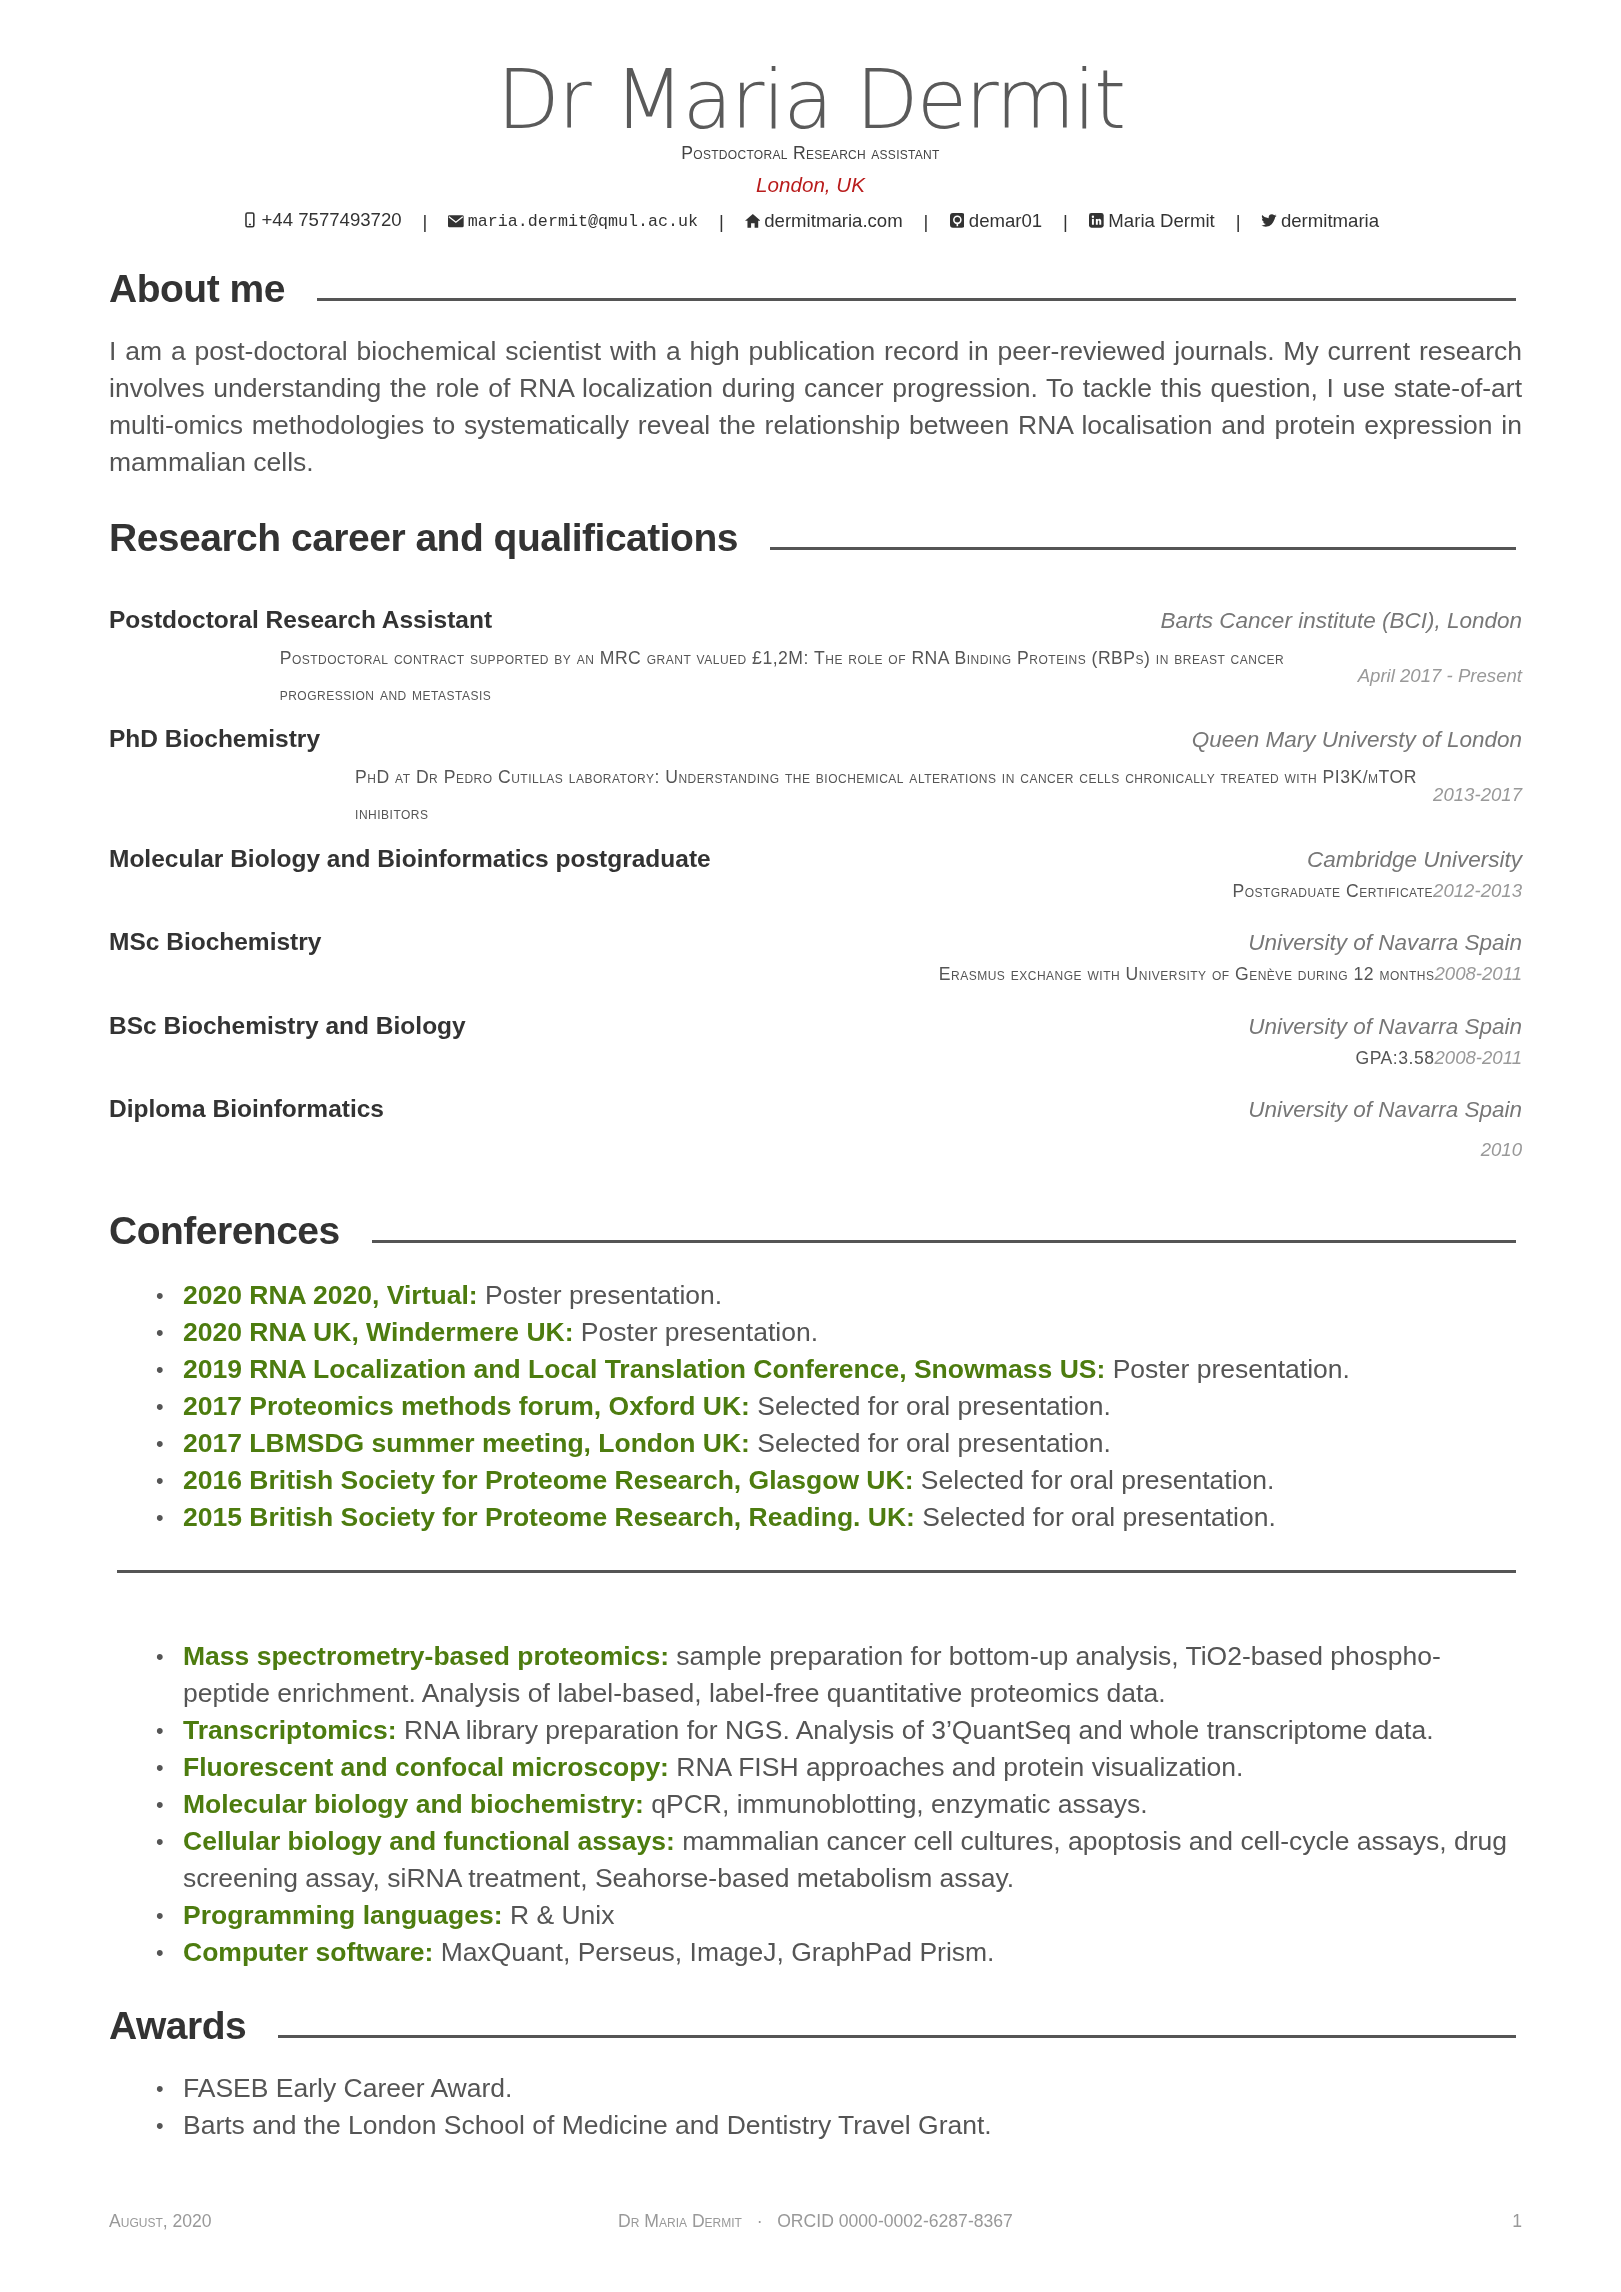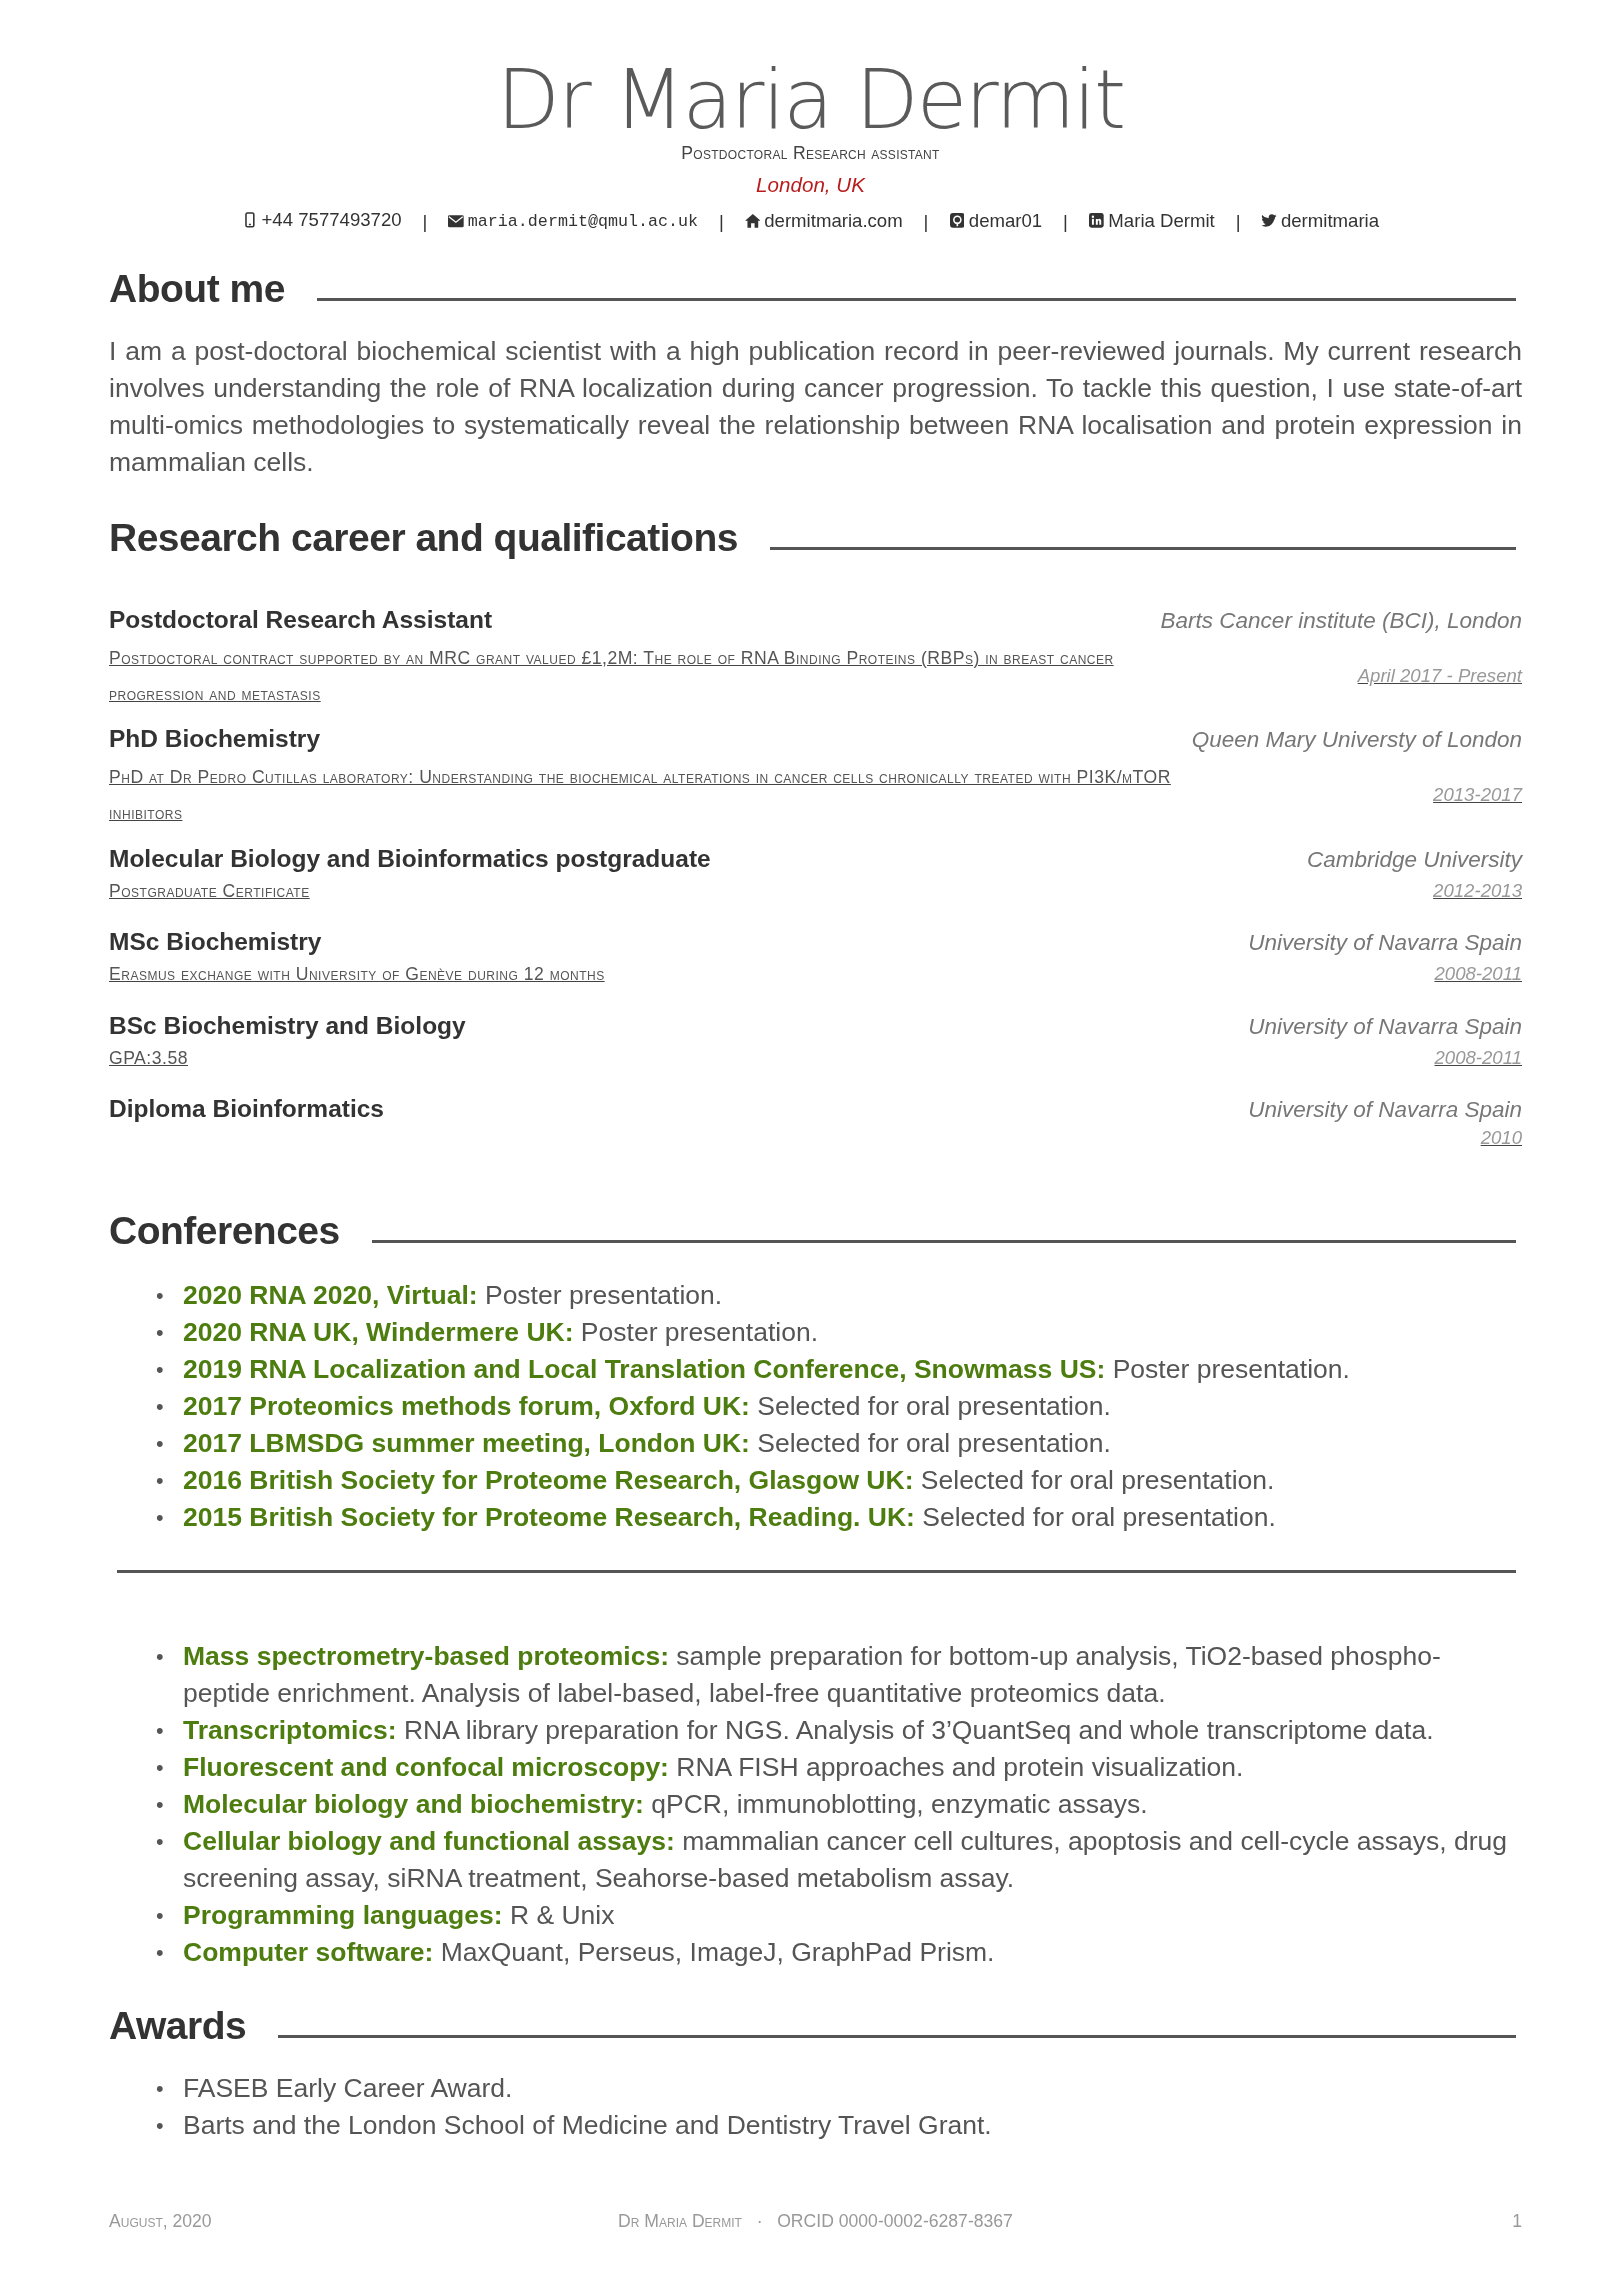--- a/index.html
+++ b/index.html
@@ -30,21 +30,21 @@
   .about-text { position:absolute; left:109px; width:1413px; top:333px;
           font-size:26.5px; line-height:37px; color:#555; text-align:justify; }
 
   
   .entry { position:absolute; left:109px; width:1413px; }
   .entry .row { display:flex; justify-content:space-between; align-items:baseline; }
   .entry .title { font-size:24.5px; font-weight:bold; color:#333; }
   .entry .org { font-size:22.5px; font-style:italic; color:#777; font-weight:300; }
   .entry .desc { font-size:17.6px; color:#555; font-variant:small-caps; letter-spacing:0.5px; line-height:36px; max-width:1078px; }
   .entry .date { font-size:18.6px; font-style:italic; color:#999; white-space:nowrap; }
-  .entry .row2 { display:flex; justify-content:space-between; align-items:center; margin-top:5.9px;text-decoration:underline; }
+  .entry .row2 { display:flex; justify-content:flex-end; align-items:center; margin-top:5.9px; }
 
   
   .blist { position:absolute; left:109px; width:1413px; margin:0; padding:0; list-style:none; }
   .blist li { position:relative; padding-left:74px; font-size:26.5px; line-height:37px; color:#555; }
   .blist li::before { content:"•"; position:absolute; left:47px; top:0; color:#555; font-size:21.6px; }
   .blist li b { color:#4d7c0f; font-weight:bold; }
 
   
   .footer { position:absolute; left:109px; width:1413px; top:2211px; font-size:17.6px; color:#999; }
   .footer .left { position:absolute; left:0; font-variant:small-caps; }
@@ -188,21 +188,21 @@
       <span class="desc">GPA:3.58</span>
       <span class="date">2008-2011</span>
     </div>
   </div>
 
   <div class="entry" style="top:1095px;">
     <div class="row">
       <span class="title">Diploma Bioinformatics</span>
       <span class="org">University of Navarra Spain</span>
     </div>
-    <div class="row2" style="margin-top:4px;">
+    <div class="row2" style="margin-top:16px;">
       <span class="desc"></span>
       <span class="date">2010</span>
     </div>
   </div>
 
   <div class="section-title" style="top:1209px;">
     <span>Conferences</span>
     <span class="rule"></span>
   </div>
   <ul class="blist" style="top:1277px;">

